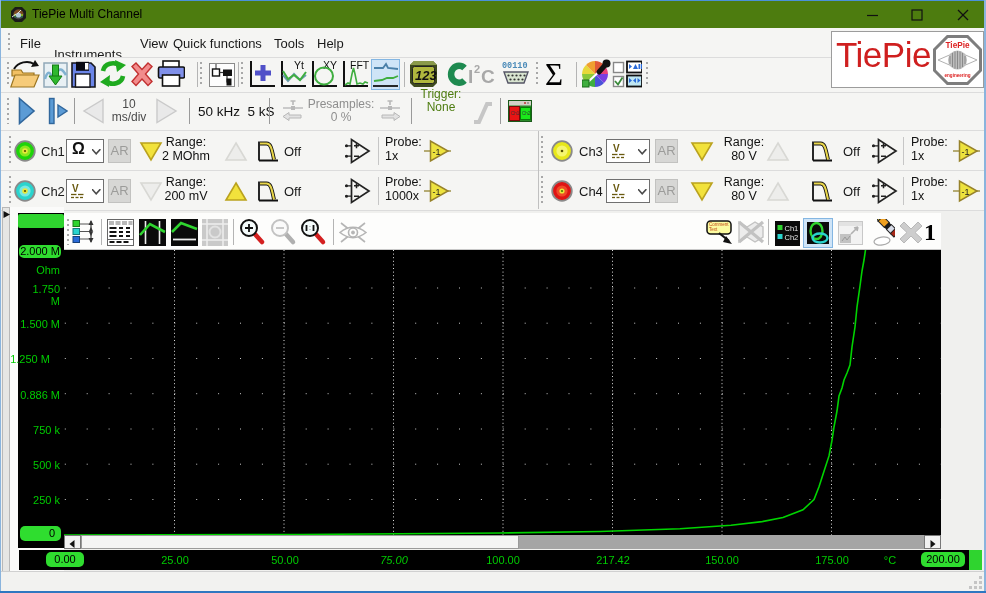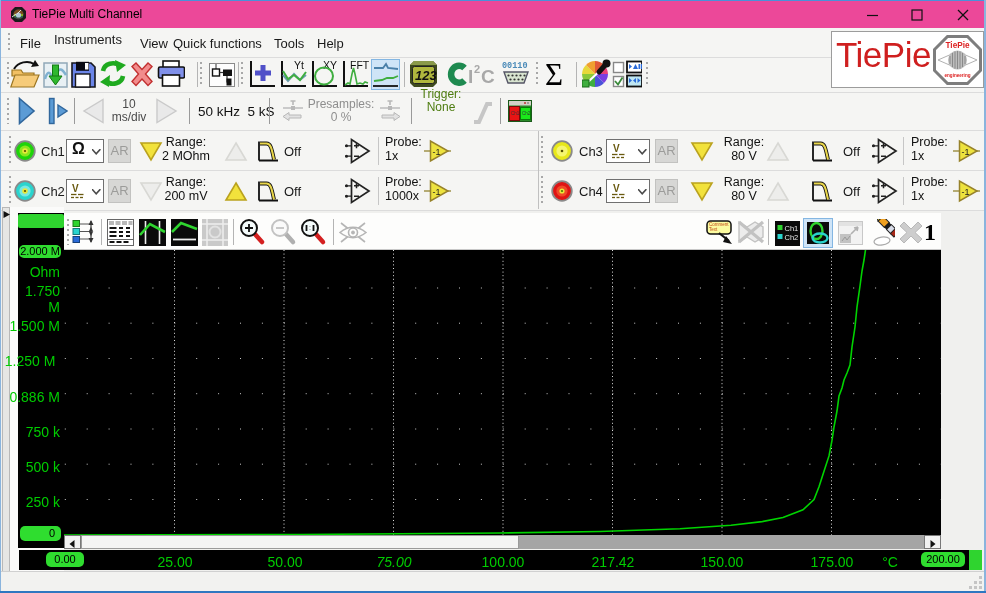--- a/index.html
+++ b/index.html
@@ -2,34 +2,34 @@
 <html><head>
 <meta charset="utf-8">
 <style>
 * { margin:0; padding:0; box-sizing:border-box; }
 html,body { width:986px; height:593px; overflow:hidden; }
 body { font-family:"Liberation Sans", sans-serif; background:#f2f2f0; position:relative; }
 .abs { position:absolute; }
 .sep { position:absolute; width:1px; background:#b4b4b4; }
 .grip { position:absolute; width:2px; background-image:repeating-linear-gradient(to bottom,#a8a8a8 0,#a8a8a8 2px,transparent 2px,transparent 5px); }
 .hline { position:absolute; left:1px; right:1px; height:1px; background:#dcdcdc; }
-.gtxt { color:#00cc00; font-size:14px; }
+.gtxt { color:#00cc00; font-size:11px; }
 .gbox { position:absolute; background:#2fdd2f; border-radius:5px; color:#000; font-size:11px; text-align:center; }
 .ctext { font-size:13px; color:#1a1a1a; }
 .dimtext { font-size:12px; color:#8a8a8a; text-align:center; line-height:13px; }
 </style>
 </head>
 <body>
 
 <div class="abs" style="left:0;top:0;width:986px;height:1px;background:#4a91d9;z-index:99"></div>
 <div class="abs" style="left:0;top:0;width:1px;height:593px;background:#8ab4dd;z-index:99"></div>
 <div class="abs" style="right:0;top:0;width:2px;height:593px;background:#8ab4dd;z-index:99"></div>
 <div class="abs" style="left:0;bottom:0;width:986px;height:2px;background:#2e77c0;z-index:99"></div>
 
-<div class="abs" id="titlebar" style="left:1px;top:1px;width:984px;height:27px;background:#ec4899;">
+<div class="abs" id="titlebar" style="left:1px;top:1px;width:984px;height:27px;background:#4d7c0f;">
   <div class="abs" style="left:10px;top:6px;width:15px;height:15px;"><svg width="15" height="15" viewBox="0 0 15 15">
         <polygon points="4,0 11,0 15,4 15,11 11,15 4,15 0,11 0,4" fill="#1a1a1a"></polygon>
         <circle cx="7.5" cy="7.5" r="5" fill="#444"></circle>
         <path d="M2.5,7.5 a5,5 0 0 1 10,0z" fill="#7a4a20"></path>
         <rect x="3" y="7" width="9" height="2" fill="#88aa22"></rect>
         <rect x="3" y="9" width="9" height="1.5" fill="#2a6a4a"></rect>
         <circle cx="7.5" cy="8" r="2.6" fill="#b0c8d8"></circle>
         <path d="M1,10 l4,-3 M10,3 l-4,4" stroke="#ddd" stroke-width="1"></path>
       </svg></div>
   <div class="abs" style="left:31px;top:6px;font-size:12px;color:#000;">TiePie Multi Channel</div>
@@ -40,21 +40,21 @@
     <line x1="97" y1="9" x2="107" y2="19" stroke="#111" stroke-width="1.2"></line>
     <line x1="107" y1="9" x2="97" y2="19" stroke="#111" stroke-width="1.2"></line>
   </svg>
 </div>
 
 <div class="abs" style="left:1px;top:28px;width:984px;height:1px;background:#ececea;"></div>
 
 <div class="abs" id="menubar" style="left:1px;top:28px;width:984px;height:29px;background:#f5f5f3;">
   <div class="grip" style="left:7px;top:5px;height:19px;"></div>
   <div class="abs ctext" style="left:19px;top:8px;">File</div>
-  <div class="abs ctext" style="left:53px;top:4px;text-align:center;">Instruments</div>
+  <div class="abs ctext" style="left:53px;top:19px;text-align:center;">Instruments</div>
   <div class="abs ctext" style="left:131px;top:8px;margin-left:8px;">View</div>
   <div class="abs ctext" style="left:172px;top:8px;">Quick functions</div>
   <div class="abs ctext" style="left:273px;top:8px;">Tools</div>
   <div class="abs ctext" style="left:316px;top:8px;">Help</div>
 </div>
 <div class="hline" style="top:57px;"></div>
 
 <div class="abs" id="toolbar1" style="left:1px;top:58px;width:984px;height:34px;background:#f5f5f3;"></div>
 <div class="grip" style="left:7px;top:62px;height:25px;"></div>
 <svg class="abs" style="left:10px;top:59px;" width="175" height="30" viewBox="0 0 175 30">

